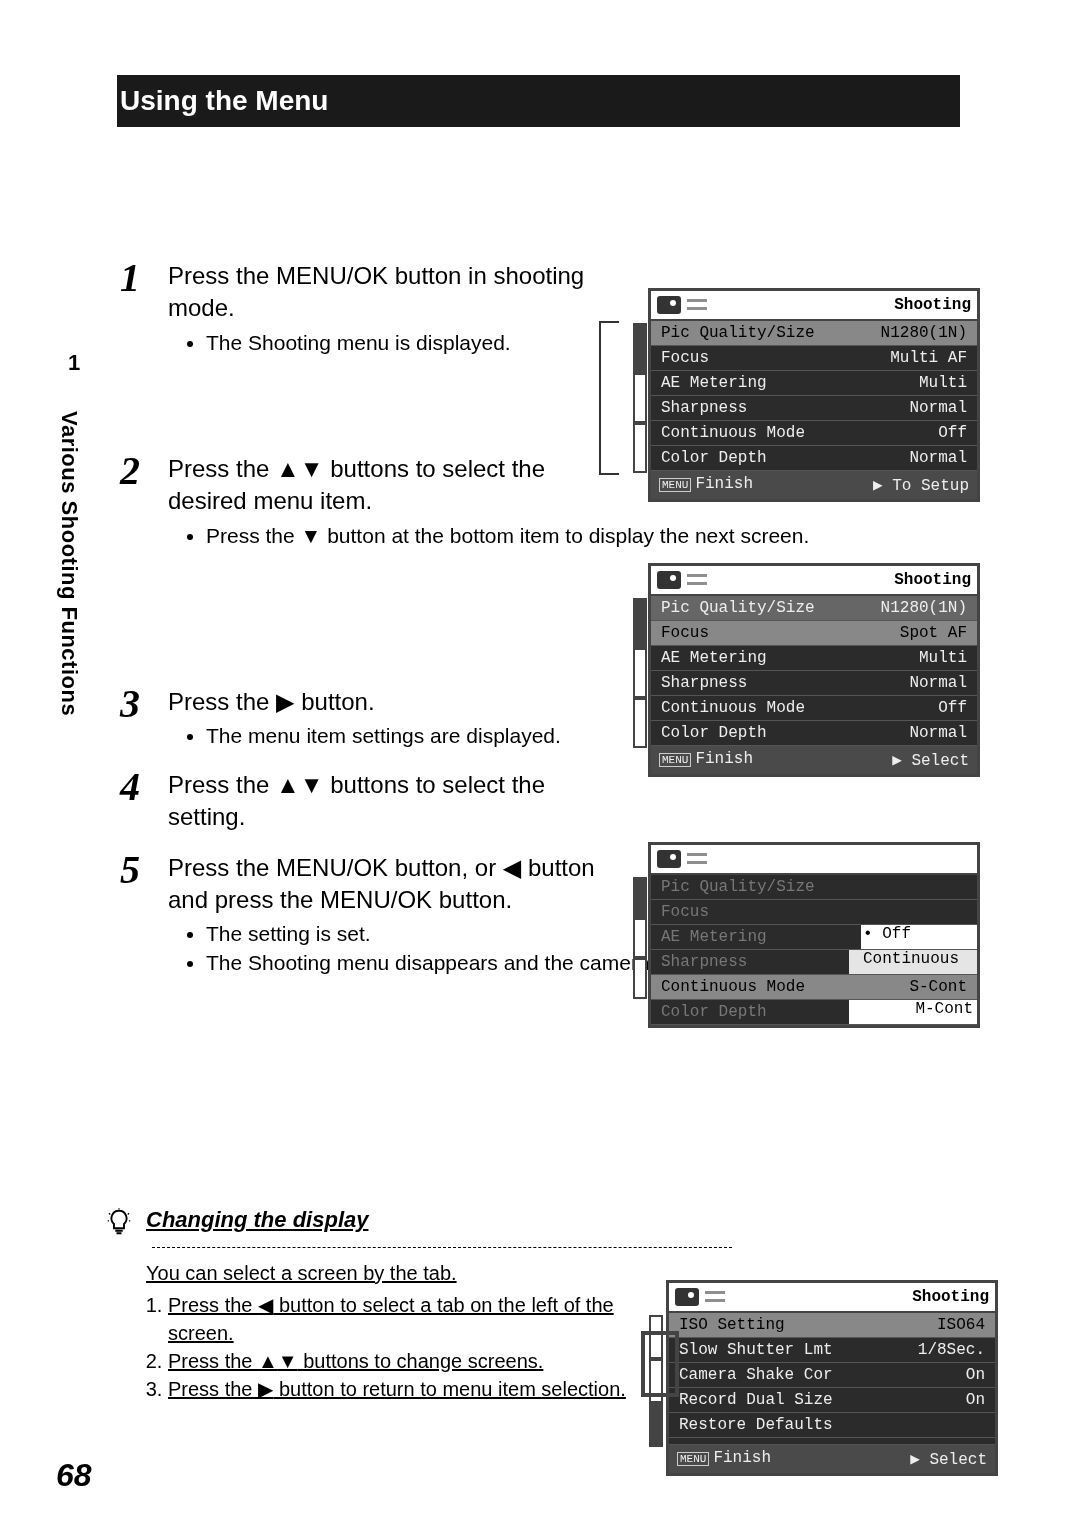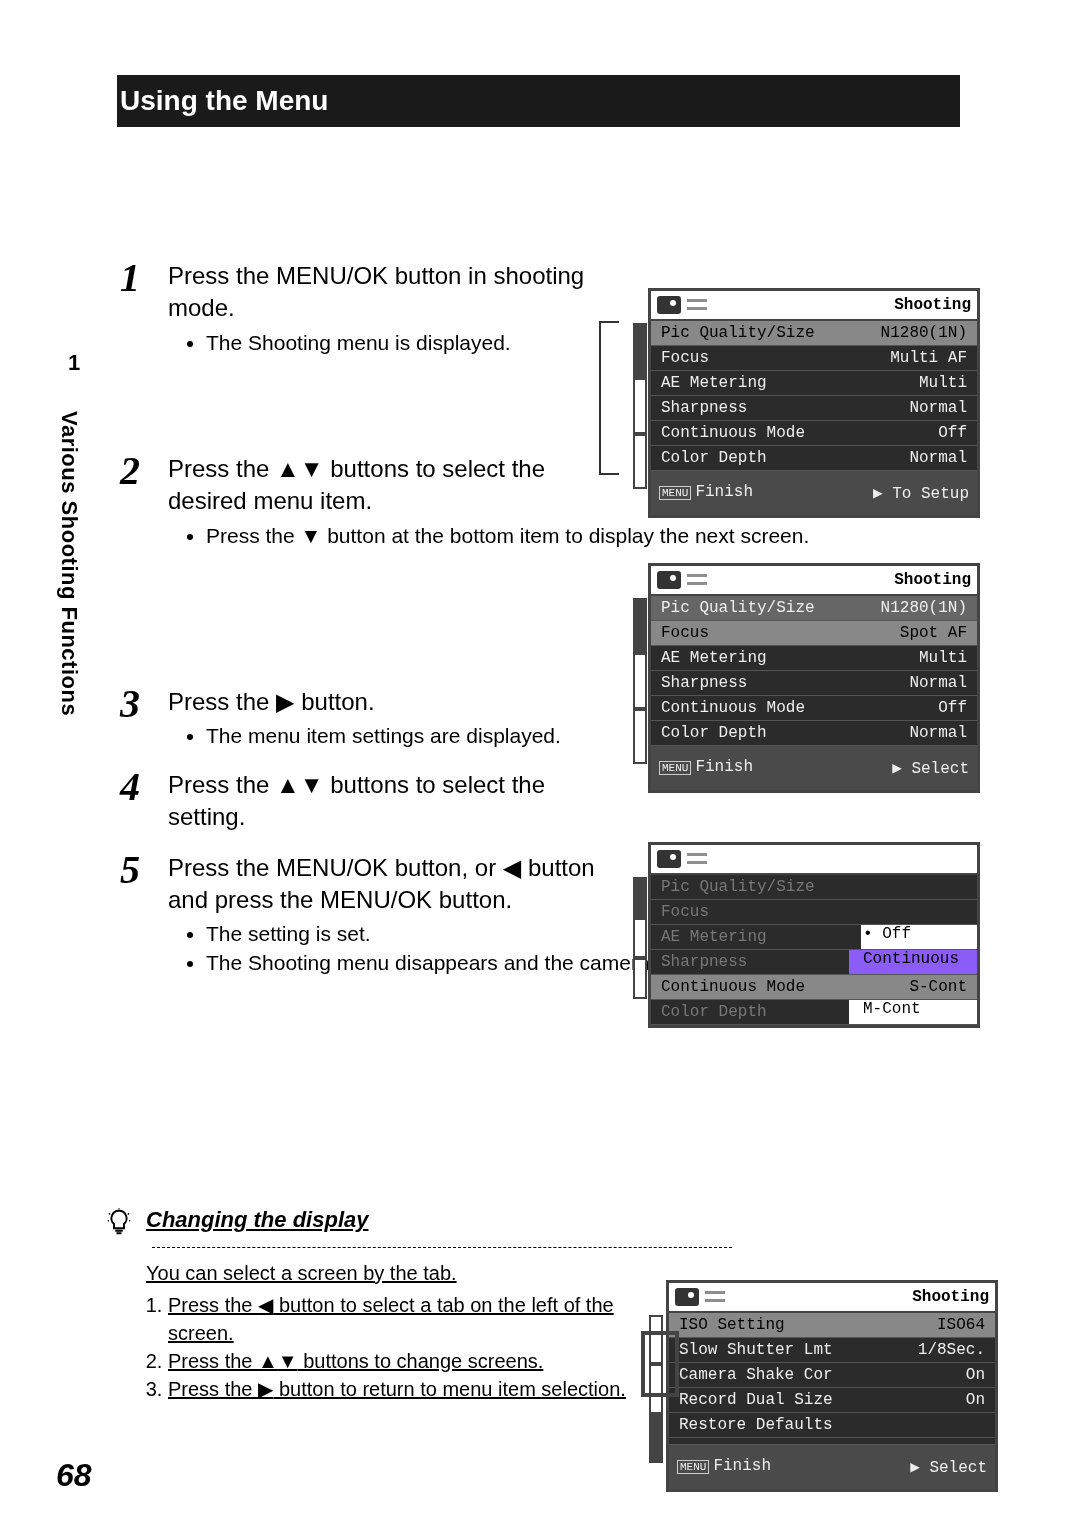--- a/index.html
+++ b/index.html
@@ -127,21 +127,21 @@
     padding: 3px 10px;
     border-bottom: 1px solid #555;
   }
   .ss-row.sel { background:#888; color:#000;}
   .ss-row.hi  { background:#666;}
   .ss-row.dim { color:#777;}
   .ss-row.dim .v{color:#777;}
   .ss-foot {
     display:flex; justify-content: space-between;
     background:#4a4a4a;
-    padding: 12px 8px;
+    padding: 4px 8px;
   }
   .ss-foot .menu-tag{font-size:11px;border:1px solid #ccc;padding:0 2px;margin-right:4px;}
   .ss-scroll {
     position:absolute;left:-18px;top:32px;bottom:26px;width:14px;
     display:flex;flex-direction:column;
   }
   .ss-scroll .seg{flex:1;border:2px solid #444;background:#fff;}
   .ss-scroll .seg.fill{background:#444;}
   .ss1 { left: 648px; top: 288px; width: 326px;}
   .ss2 { left: 648px; top: 563px; width: 326px;}
@@ -400,29 +400,29 @@
         <div class="ss-row dim">
           <span>Focus</span>
           <span class="v"></span>
         </div>
         <div class="ss-row dim">
           <span>AE Metering</span>
           <span class="v" style="background: rgb(255, 255, 255); color: rgb(0, 0, 0); padding: 0px 4px 0px 2px; margin: -3px -10px -3px 0px; min-width: 110px; text-align: left;">• Off</span>
         </div>
         <div class="ss-row dim">
           <span>Sharpness</span>
-          <span class="v" style="background: #8b5cf6; color: rgb(0, 0, 0); padding: 0px 4px 0px 14px; margin: -3px -10px -3px 0px; min-width: 110px; text-align: left;">Continuous</span>
+          <span class="v" style="background: #e5e5e5; color: rgb(0, 0, 0); padding: 0px 4px 0px 14px; margin: -3px -10px -3px 0px; min-width: 110px; text-align: left;">Continuous</span>
         </div>
         <div class="ss-row sel">
           <span>Continuous Mode</span>
           <span class="v">S-Cont</span>
         </div>
         <div class="ss-row dim">
           <span>Color Depth</span>
-          <span class="v" style="background: rgb(255, 255, 255); color: rgb(0, 0, 0); padding: 0px 4px 0px 14px; margin: -3px -10px -3px 0px; min-width: 110px; text-align: left;">M-Cont</span>
+          <span class="v" style="background: rgb(255, 255, 255); color: rgb(0, 0, 0); padding: 0px 4px 0px 14px; margin: -3px -10px -3px 0px; min-width: 110px; text-align: right;">M-Cont</span>
         </div>
       </div>
   </div>
 
   <div class="screenshot ss4">
     <div class="ss-scroll" style="left:-20px">
         <div class="seg"></div>
         <div class="seg"></div>
         <div class="seg fill"></div>
       </div>

